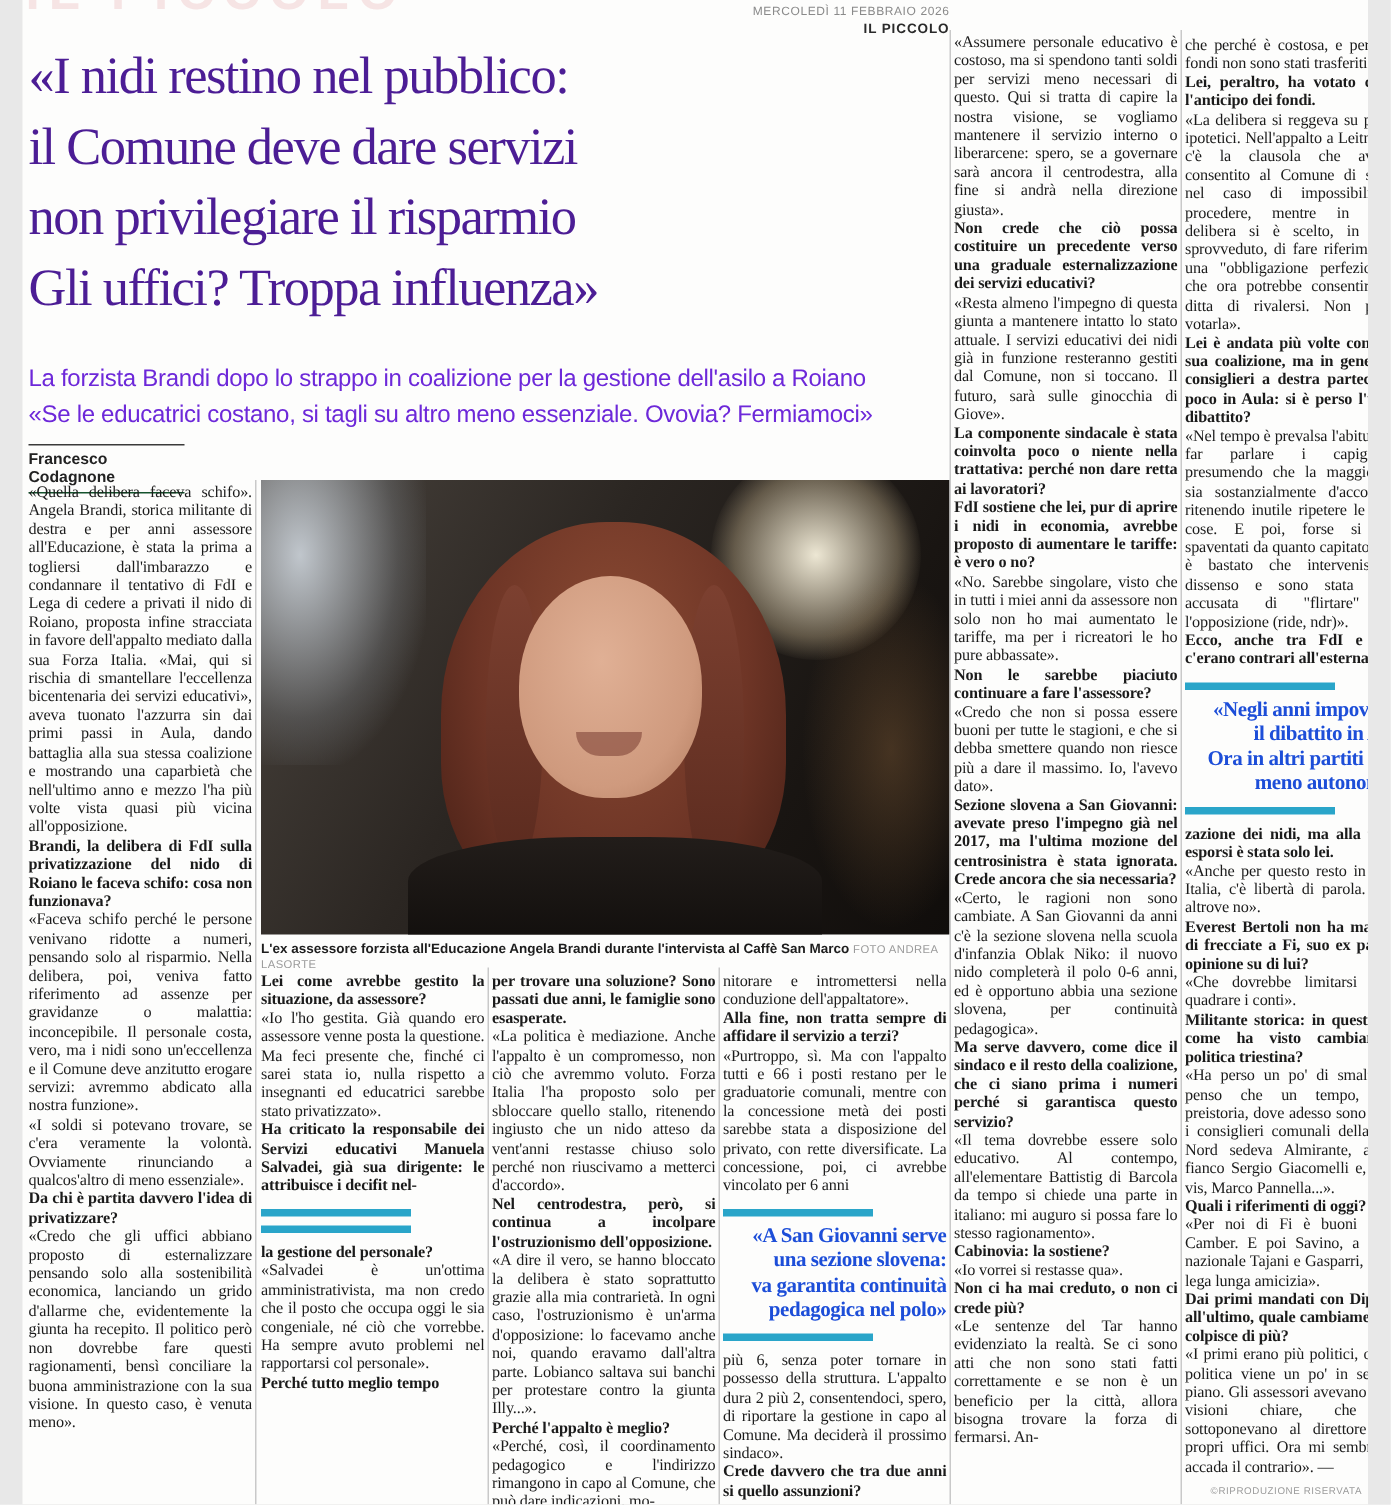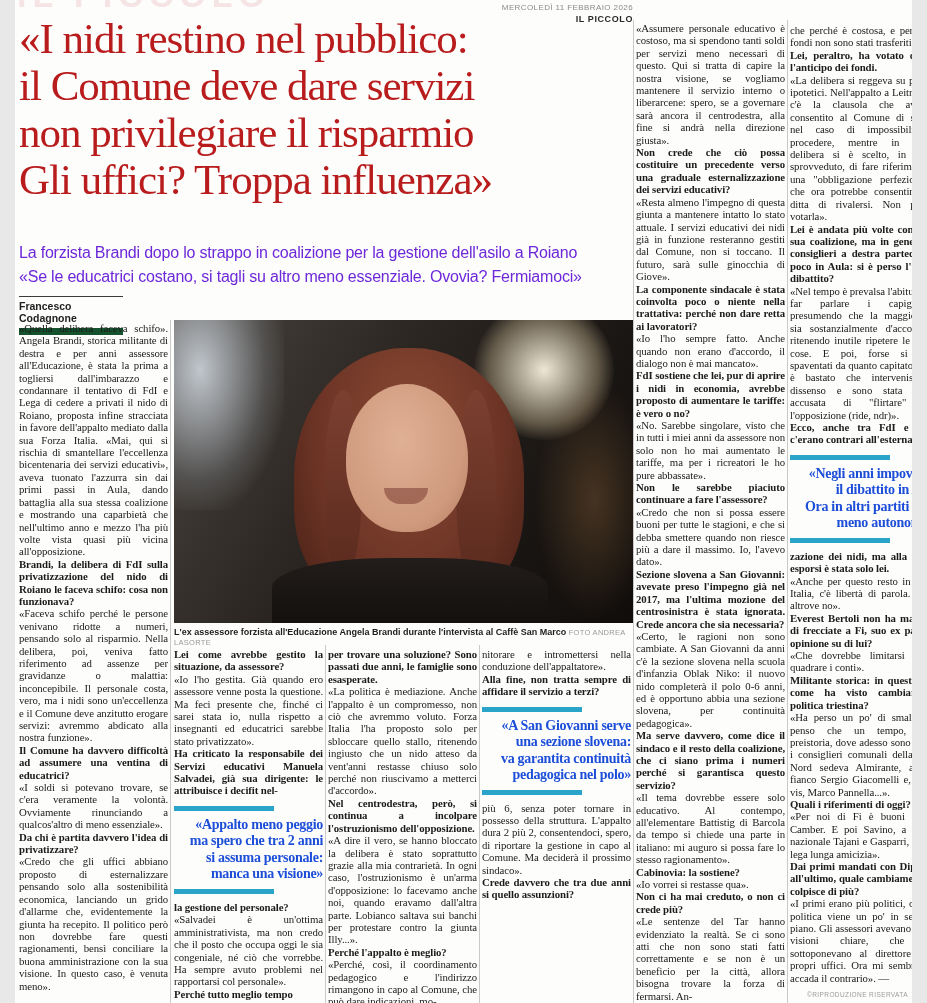--- a/index.html
+++ b/index.html
@@ -8,29 +8,29 @@
   
   .masthead-frag{position:absolute;left:2px;top:0;width:360px;height:13px;overflow:hidden;}
   .masthead-frag span{display:block;margin-top:-24px;font-family:"Liberation Sans",sans-serif;
         font-weight:bold;font-size:34px;letter-spacing:6px;color:#f6e4e4;}
   
   .dateline{position:absolute;left:440px;top:3px;width:178px;text-align:right;
         font-family:"Liberation Sans",sans-serif;}
   .dateline .date{font-size:8px;color:#8a8a8a;letter-spacing:.4px;}
   .dateline .paper{font-size:9px;font-weight:bold;color:#2a2a2a;letter-spacing:.6px;margin-top:2px;}
   
-  .headline{position:absolute;left:4px;top:15px;width:616px;
-        font-size:43px;line-height:47px;font-weight:500;color:#b91c1c;
+  .headline{position:absolute;left:4px;top:27px;width:616px;
+        font-size:35px;line-height:47px;font-weight:500;color:#4c1d95;
         letter-spacing:-1px;white-space:pre-line;}
   .subhead{position:absolute;left:4px;top:241px;width:616px;
         font-family:"Liberation Sans",sans-serif;font-size:16px;line-height:24px;
         color:#6d28d9;letter-spacing:-.2px;white-space:pre-line;}
   
   .byline{position:absolute;left:4px;top:296px;width:104px;
-        border-top:1px solid #3a3a3a;border-bottom:7px solid #14532d;padding:3px 0 4px;
+        border-top:1px solid #3a3a3a;border-bottom:1px solid #14532d;padding:3px 0 4px;
         font-family:"Liberation Sans",sans-serif;font-size:10.5px;font-weight:bold;color:#222;}
   
   .photo{position:absolute;left:159px;top:320px;width:459px;height:303px;overflow:hidden;
         background:linear-gradient(120deg,#4a443e 0%,#2b2622 40%,#191512 75%,#100d0b 100%);}
   .ph-window{position:absolute;left:-10px;top:-10px;width:120px;height:200px;
         background:radial-gradient(ellipse at 30% 30%,rgba(214,222,230,.85),rgba(150,160,170,.25) 55%,transparent 75%);}
   .ph-bokeh{position:absolute;left:300px;top:-20px;width:140px;height:140px;border-radius:50%;
         background:radial-gradient(circle,rgba(248,242,222,.95),rgba(220,200,160,.35) 55%,transparent 72%);}
   .ph-warm{position:absolute;left:360px;top:60px;width:120px;height:240px;
         background:radial-gradient(ellipse,rgba(140,100,60,.4),transparent 70%);}
@@ -112,69 +112,64 @@
     <div class="ph-smile"></div>
     <div class="ph-body"></div>
   </div>
 
   <div class="caption"><span>L'ex assessore forzista all'Educazione Angela Brandi durante l'intervista al Caffè San Marco </span><span class="credit">FOTO ANDREA LASORTE</span></div>
 
   <div class="col" id="col1">
       <p class="a">«Quella delibera faceva schifo». Angela Brandi, storica militante di destra e per anni assessore all'Educazione, è stata la prima a togliersi dall'imbarazzo e condannare il tentativo di FdI e Lega di cedere a privati il nido di Roiano, proposta infine stracciata in favore dell'appalto mediato dalla sua Forza Italia. «Mai, qui si rischia di smantellare l'eccellenza bicentenaria dei servizi educativi», aveva tuonato l'azzurra sin dai primi passi in Aula, dando battaglia alla sua stessa coalizione e mostrando una caparbietà che nell'ultimo anno e mezzo l'ha più volte vista quasi più vicina all'opposizione.</p>
       <p class="q">Brandi, la delibera di FdI sulla privatizzazione del nido di Roiano le faceva schifo: cosa non funzionava?</p>
       <p class="a">«Faceva schifo perché le persone venivano ridotte a numeri, pensando solo al risparmio. Nella delibera, poi, veniva fatto riferimento ad assenze per gravidanze o malattia: inconcepibile. Il personale costa, vero, ma i nidi sono un'eccellenza e il Comune deve anzitutto erogare servizi: avremmo abdicato alla nostra funzione».</p>
-      <p class="q">Il Comune ha davvero difficoltà ad assumere una ventina di educatrici?</p>
       <p class="a">«I soldi si potevano trovare, se c'era veramente la volontà. Ovviamente rinunciando a qualcos'altro di meno essenziale».</p>
       <p class="q">Da chi è partita davvero l'idea di privatizzare?</p>
       <p class="a">«Credo che gli uffici abbiano proposto di esternalizzare pensando solo alla sostenibilità economica, lanciando un grido d'allarme che, evidentemente la giunta ha recepito. Il politico però non dovrebbe fare questi ragionamenti, bensì conciliare la buona amministrazione con la sua visione. In questo caso, è venuta meno».</p>
     </div>
   <div class="col" id="col2">
       <p class="q">Lei come avrebbe gestito la situazione, da assessore?</p>
       <p class="a">«Io l'ho gestita. Già quando ero assessore venne posta la questione. Ma feci presente che, finché ci sarei stata io, nulla rispetto a insegnanti ed educatrici sarebbe stato privatizzato».</p>
       <p class="q">Ha criticato la responsabile dei Servizi educativi Manuela Salvadei, già sua dirigente: le attribuisce i decifit nel-</p>
       <div class="pullquote">
         <div class="pq-bar" style="background: rgb(42, 165, 201);"></div>
-        <div class="pq-text">«Appalto meno peggio
-ma spero che tra 2 anni
-si assuma personale:
-manca una visione»</div>
         <div class="pq-bar" style="background: rgb(42, 165, 201);"></div>
       </div>
       <p class="q">la gestione del personale?</p>
       <p class="a">«Salvadei è un'ottima amministrativista, ma non credo che il posto che occupa oggi le sia congeniale, né ciò che vorrebbe. Ha sempre avuto problemi nel rapportarsi col personale».</p>
       <p class="q">Perché tutto meglio tempo</p>
     </div>
   <div class="col" id="col3">
       <p class="q">per trovare una soluzione? Sono passati due anni, le famiglie sono esasperate.</p>
       <p class="a">«La politica è mediazione. Anche l'appalto è un compromesso, non ciò che avremmo voluto. Forza Italia l'ha proposto solo per sbloccare quello stallo, ritenendo ingiusto che un nido atteso da vent'anni restasse chiuso solo perché non riuscivamo a metterci d'accordo».</p>
       <p class="q">Nel centrodestra, però, si continua a incolpare l'ostruzionismo dell'opposizione.</p>
       <p class="a">«A dire il vero, se hanno bloccato la delibera è stato soprattutto grazie alla mia contrarietà. In ogni caso, l'ostruzionismo è un'arma d'opposizione: lo facevamo anche noi, quando eravamo dall'altra parte. Lobianco saltava sui banchi per protestare contro la giunta Illy...».</p>
       <p class="q">Perché l'appalto è meglio?</p>
       <p class="a">«Perché, così, il coordinamento pedagogico e l'indirizzo rimangono in capo al Comune, che può dare indicazioni, mo-</p>
     </div>
   <div class="col" id="col4">
       <p class="a">nitorare e intromettersi nella conduzione dell'appaltatore».</p>
       <p class="q">Alla fine, non tratta sempre di affidare il servizio a terzi?</p>
+      <p class="a">«Purtroppo, sì. Ma con l'appalto tutti e 66 i posti restano per le graduatorie comunali, mentre con la concessione metà dei posti sarebbe stata a disposizione del privato, con rette diversificate. La concessione, poi, ci avrebbe vincolato per 6 anni</p>
       <div class="pullquote">
         <div class="pq-bar" style="background: rgb(42, 165, 201);"></div>
         <div class="pq-text">«A San Giovanni serve
 una sezione slovena:
 va garantita continuità
 pedagogica nel polo»</div>
         <div class="pq-bar" style="background: rgb(42, 165, 201);"></div>
       </div>
       <p class="a">più 6, senza poter tornare in possesso della struttura. L'appalto dura 2 più 2, consentendoci, spero, di riportare la gestione in capo al Comune. Ma deciderà il prossimo sindaco».</p>
       <p class="q">Crede davvero che tra due anni si quello assunzioni?</p>
     </div>
   <div class="col" id="col5">
       <p class="a">«Assumere personale educativo è costoso, ma si spendono tanti soldi per servizi meno necessari di questo. Qui si tratta di capire la nostra visione, se vogliamo mantenere il servizio interno o liberarcene: spero, se a governare sarà ancora il centrodestra, alla fine si andrà nella direzione giusta».</p>
       <p class="q">Non crede che ciò possa costituire un precedente verso una graduale esternalizzazione dei servizi educativi?</p>
       <p class="a">«Resta almeno l'impegno di questa giunta a mantenere intatto lo stato attuale. I servizi educativi dei nidi già in funzione resteranno gestiti dal Comune, non si toccano. Il futuro, sarà sulle ginocchia di Giove».</p>
       <p class="q">La componente sindacale è stata coinvolta poco o niente nella trattativa: perché non dare retta ai lavoratori?</p>
-      <p class="a">«Io l'ho sempre fatto. Anche quando non erano d'accordo, il dialogo non è mai mancato».</p>
       <p class="q">FdI sostiene che lei, pur di aprire i nidi in economia, avrebbe proposto di aumentare le tariffe: è vero o no?</p>
       <p class="a">«No. Sarebbe singolare, visto che in tutti i miei anni da assessore non solo non ho mai aumentato le tariffe, ma per i ricreatori le ho pure abbassate».</p>
       <p class="q">Non le sarebbe piaciuto continuare a fare l'assessore?</p>
       <p class="a">«Credo che non si possa essere buoni per tutte le stagioni, e che si debba smettere quando non riesce più a dare il massimo. Io, l'avevo dato».</p>
       <p class="q">Sezione slovena a San Giovanni: avevate preso l'impegno già nel 2017, ma l'ultima mozione del centrosinistra è stata ignorata. Crede ancora che sia necessaria?</p>
       <p class="a">«Certo, le ragioni non sono cambiate. A San Giovanni da anni c'è la sezione slovena nella scuola d'infanzia Oblak Niko: il nuovo nido completerà il polo 0-6 anni, ed è opportuno abbia una sezione slovena, per continuità pedagogica».</p>
       <p class="q">Ma serve davvero, come dice il sindaco e il resto della coalizione, che ci siano prima i numeri perché si garantisca questo servizio?</p>
       <p class="a">«Il tema dovrebbe essere solo educativo. Al contempo, all'elementare Battistig di Barcola da tempo si chiede una parte in italiano: mi auguro si possa fare lo stesso ragionamento».</p>
       <p class="q">Cabinovia: la sostiene?</p>
       <p class="a">«Io vorrei si restasse qua».</p>

